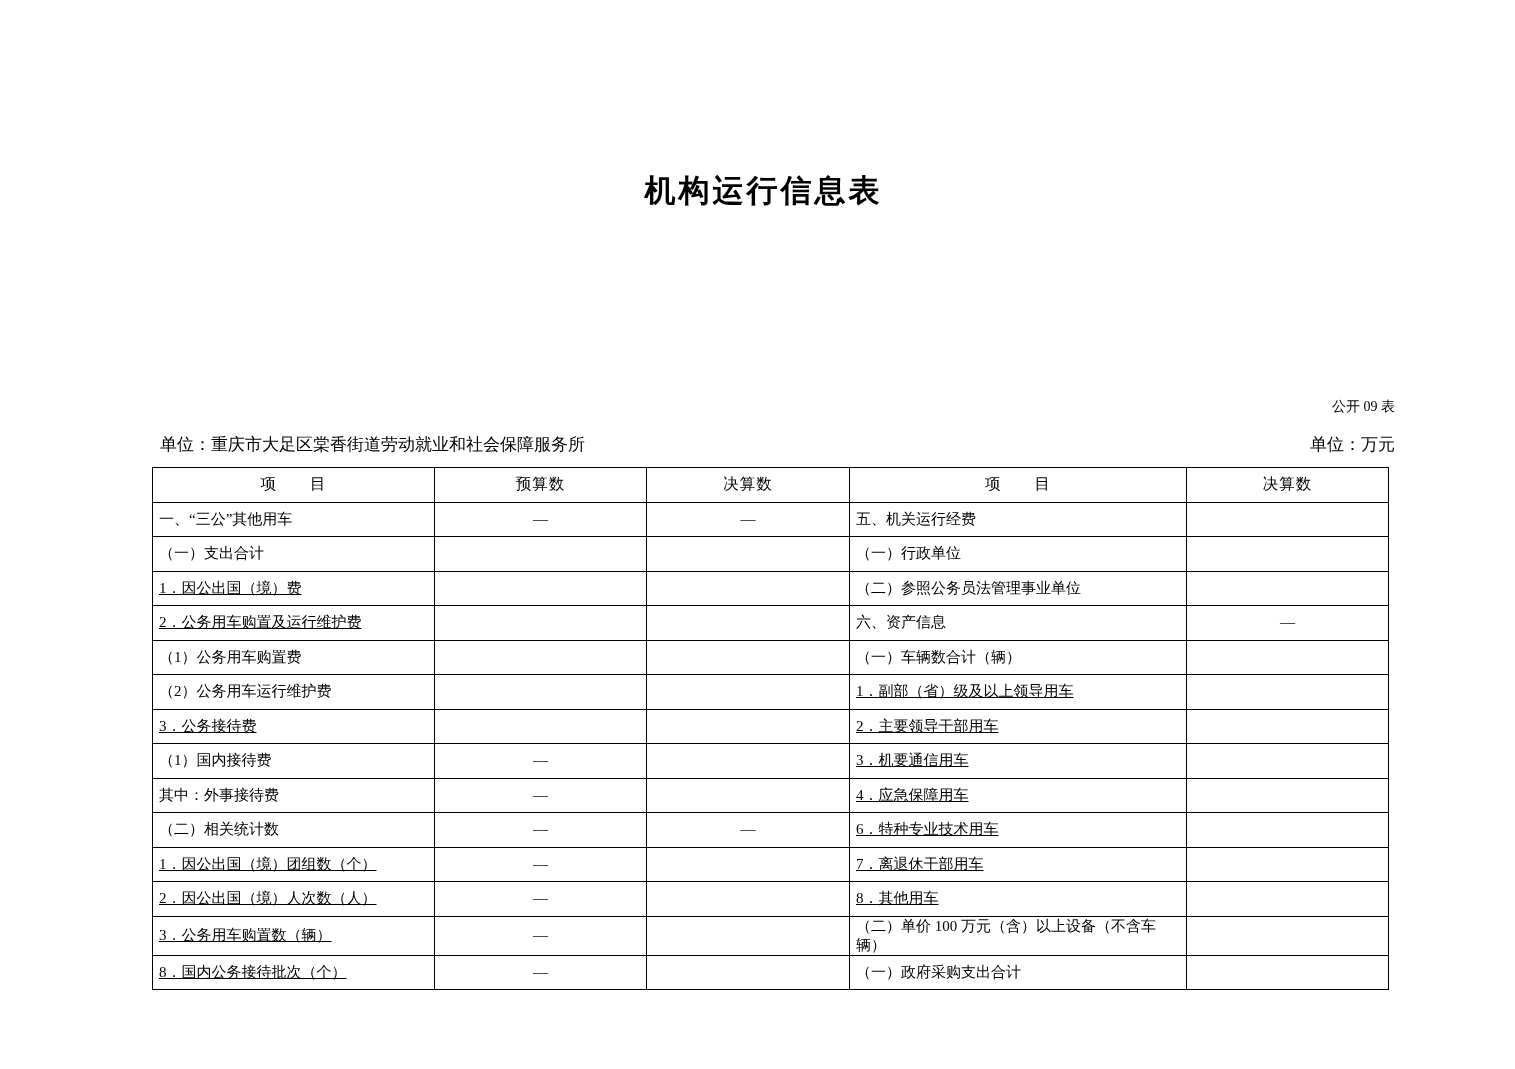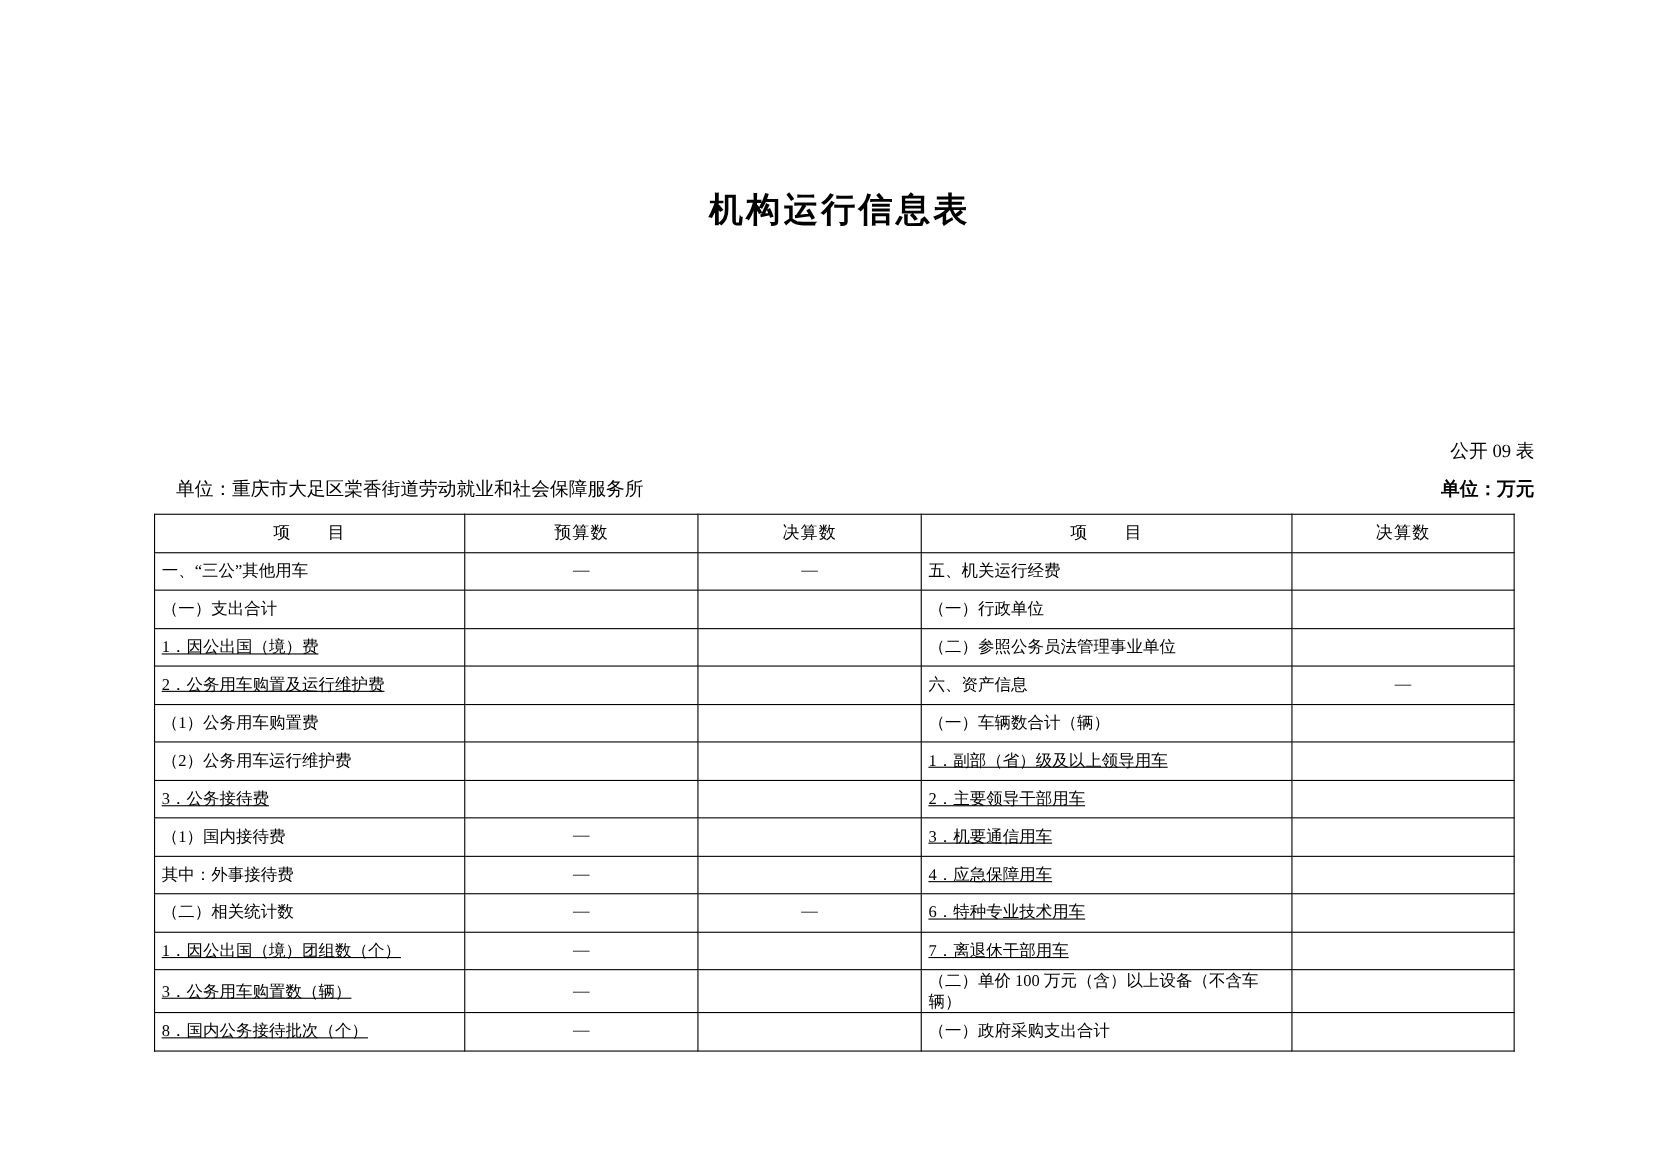--- a/index.html
+++ b/index.html
@@ -27,38 +27,38 @@
     font-weight: bold;
     letter-spacing: 3px;
     margin-top: 170px;
     font-family: "Liberation Serif", "DejaVu Serif", serif;
     margin-left: 12px;
   }
   .form-code {
     position: absolute;
     right: 120px;
     top: 228px;
-    font-size: 17px;
+    font-size: 14px;
   }
   .meta-row {
     position: absolute;
     left: 140px;
     right: 120px;
     top: 263px;
     font-size: 17px;
     display: flex;
     justify-content: space-between;
     align-items: baseline;
   }
   .meta-left { white-space: nowrap; margin-left: 20px; }
-  .meta-right { white-space: nowrap; font-weight: bold; }
+  .meta-right { white-space: nowrap; }
 
   table.main {
     position: absolute;
-    left: 140px;
+    left: 152px;
     top: 297px;
     width: 1236px;
     border-collapse: collapse;
     table-layout: fixed;
     font-size: 15px;
   }
   table.main td, table.main th {
     border: 1px solid #000000;
     height: 34.5px;
     padding: 0 6px;
@@ -190,20 +190,27 @@
           <td class="val"></td>
         </tr>
         <tr>
           <td class="label ind2">1．因公出国（境）团组数（个）</td>
           <td class="val">—</td>
           <td class="val"></td>
           <td class="label ind2">7．离退休干部用车</td>
           <td class="val"></td>
         </tr>
         <tr>
+          <td class="label ind2">2．因公出国（境）人次数（人）</td>
+          <td class="val">—</td>
+          <td class="val"></td>
+          <td class="label ind2">8．其他用车</td>
+          <td class="val"></td>
+        </tr>
+        <tr>
           <td class="label ind2">3．公务用车购置数（辆）</td>
           <td class="val">—</td>
           <td class="val"></td>
           <td class="label ind1">（二）单价 100 万元（含）以上设备（不含车辆）</td>
           <td class="val"></td>
         </tr>
         <tr>
           <td class="label ind2">8．国内公务接待批次（个）</td>
           <td class="val">—</td>
           <td class="val"></td>

